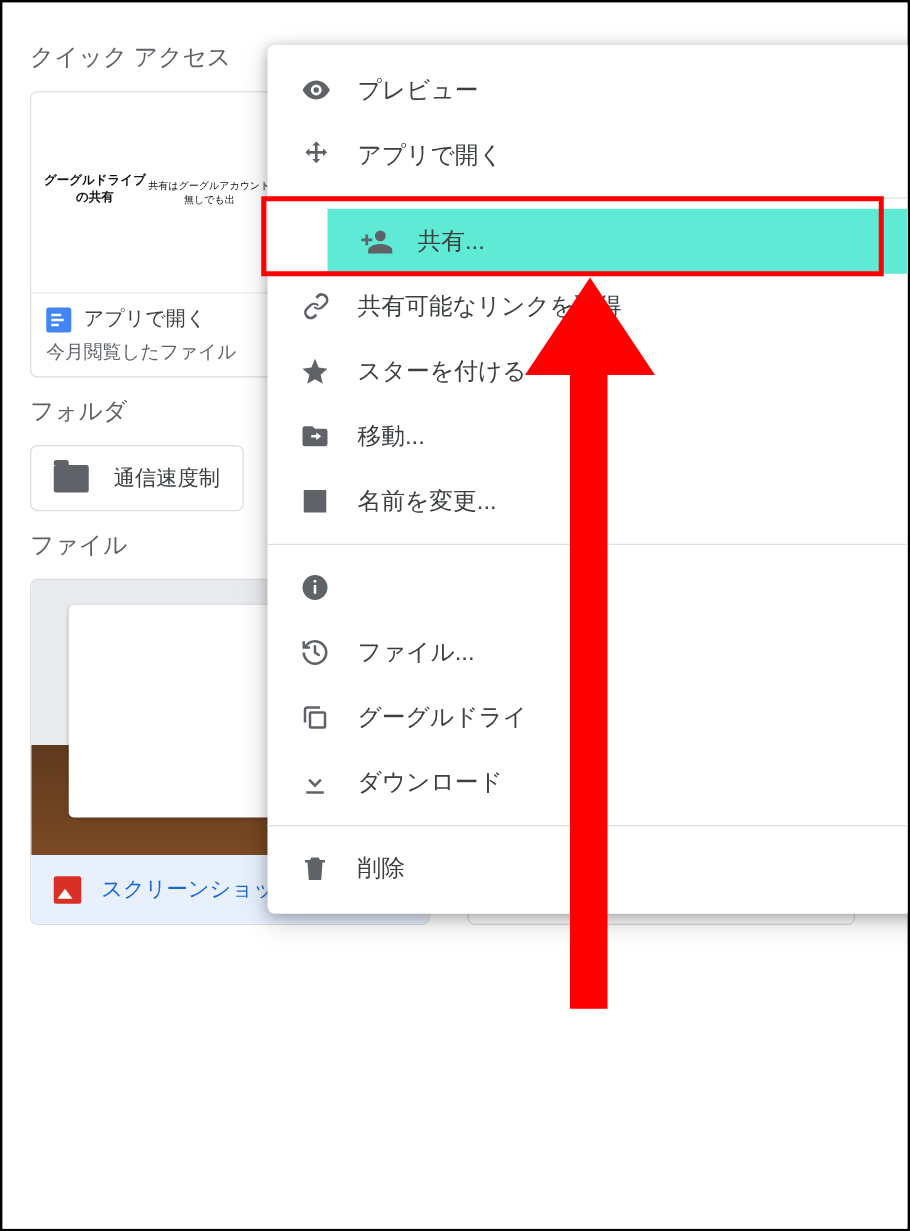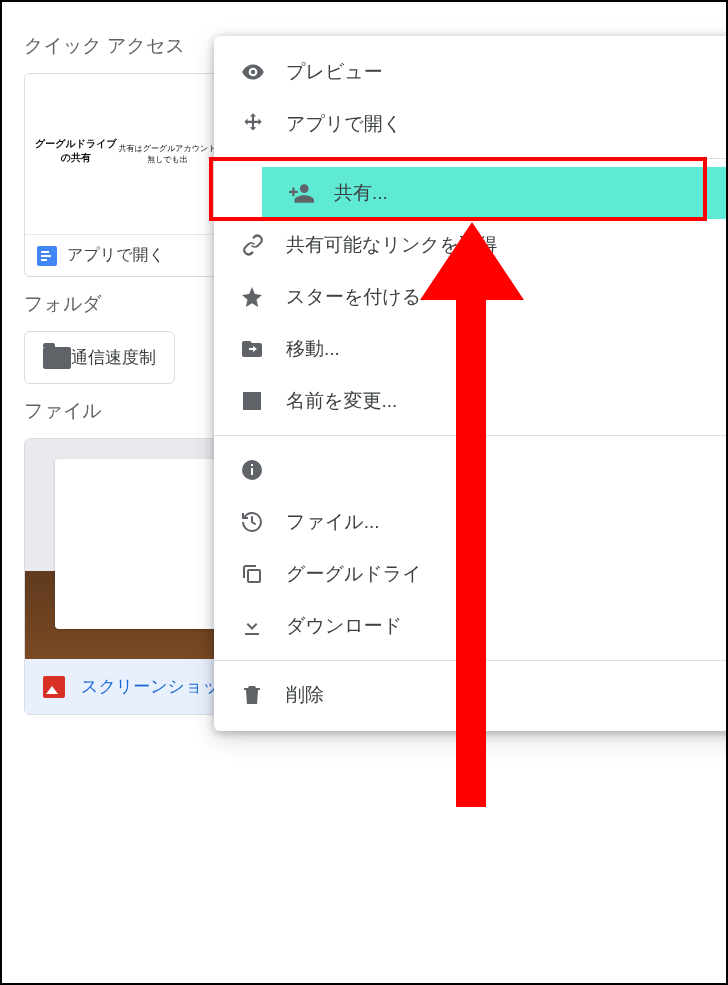--- a/index.html
+++ b/index.html
@@ -82,20 +82,21 @@
       linear-gradient(#fff,#fff) 0 8px/6px 2px no-repeat;
   }
 
   
   .folder-chip {
     border: 1px solid #dadce0;
     border-radius: 6px;
     padding: 14px 18px;
     display: inline-flex;
     align-items: center;
+    gap: 20px;
     font-size: 17px;
     color: #3c4043;
     background: #fff;
   }
   .folder-icon {
     width: 28px; height: 22px;
     background: #5f6368;
     border-radius: 2px;
     position: relative;
   }
@@ -250,20 +251,21 @@
   <div class="qa-card">
     <div class="qa-thumb">
       <div class="line1">グーグルドライブの共有</div>
       <div class="line2">共有はグーグルアカウント無しでも出</div>
     </div>
     <div class="qa-meta">
       <div class="row1">
         <span class="docs-icon"></span>
         <span>アプリで開く</span>
       </div>
+      <div class="row2">今月閲覧したファイル</div>
     </div>
   </div>
 
   <div class="section-title">フォルダ</div>
 
   <div class="folder-chip">
     <span class="folder-icon"></span>
     <span>通信速度制</span>
   </div>
 

